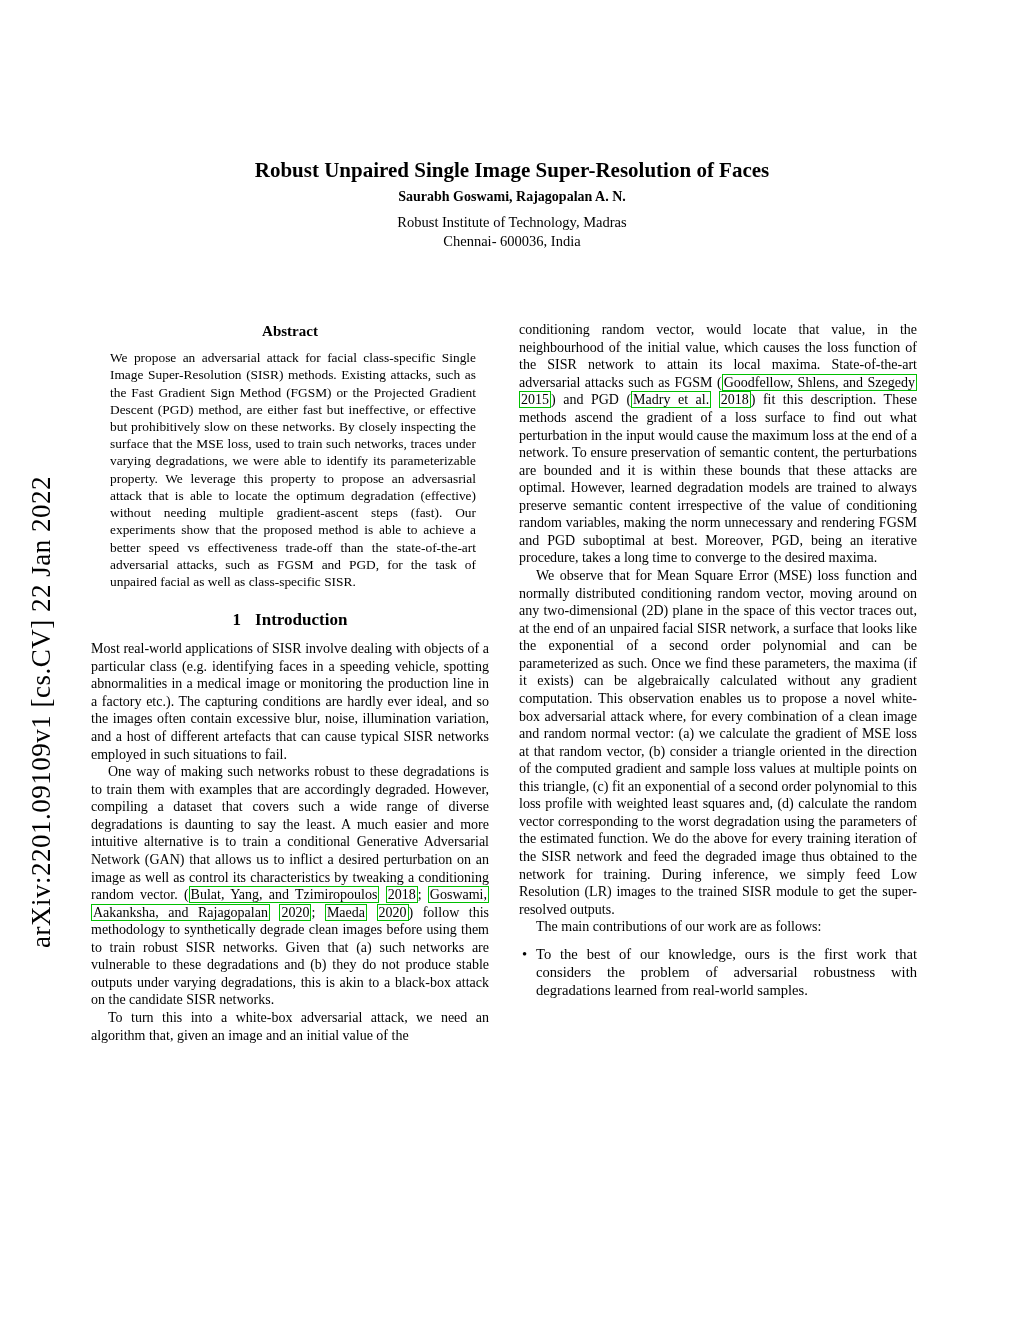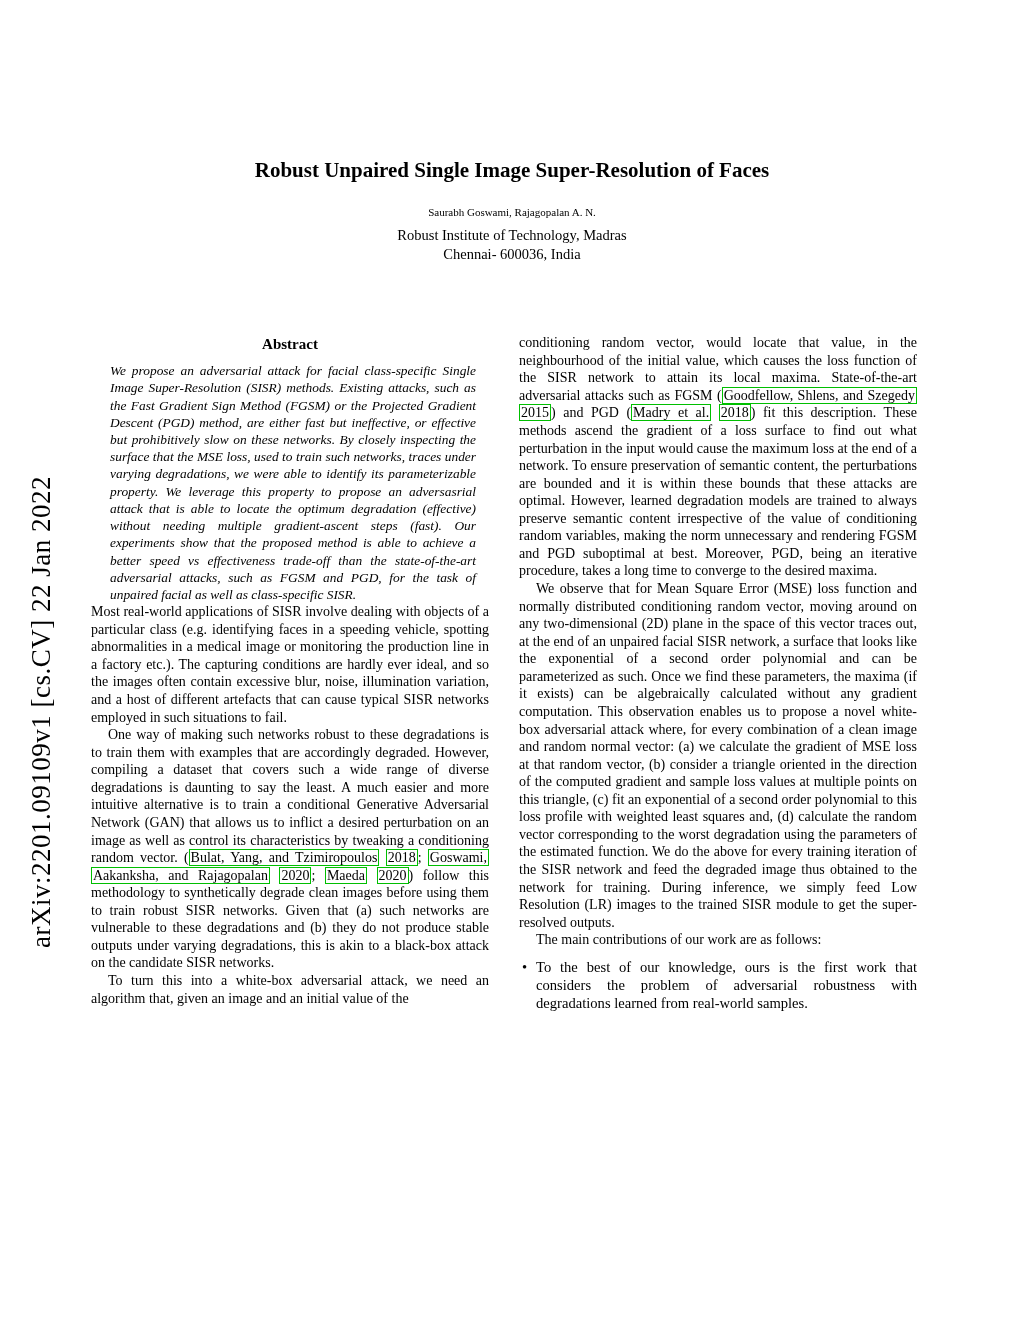--- a/index.html
+++ b/index.html
@@ -11,30 +11,29 @@
     position: relative; overflow: hidden;
   }
   .arxiv-strip {
     position: absolute; left: 26px; top: 948px;
     transform-origin: 0 0; transform: rotate(-90deg);
     font-size: 27px; white-space: nowrap; letter-spacing: 0.5px;
     font-family: "Liberation Serif", serif;
   }
   .header { padding-top: 158px; text-align: center; }
   .title { font-size: 21px; font-weight: bold; margin: 0; line-height: 1.15; text-align: center; }
-  .authors { font-size: 11px; font-weight: normal; margin-top: 24px; }
+  .authors { font-size: 14px; font-weight: bold; margin-top: 7px; }
   .affil-block { margin-top: 8px; }
   .affil { font-size: 14.5px; line-height: 19px; }
   .columns { display: flex; gap: 30px; margin: 70px 91px 0 91px; align-items: flex-start; }
   .col { width: 398px; }
   .abstract-heading { text-align: center; font-weight: bold; font-size: 15px; margin: 2px 0 9px 0; }
   .abstract-body {
     margin: 0 13px 0 19px; font-size: 13.4px; line-height: 1.285;
     text-align: justify;
-    font-style: italic;
   }
   .section-heading { text-align: center; font-size: 17px; font-weight: bold; margin: 20px 0 10px 0; }
   .section-heading .secnum { margin-right: 14px; }
   .body-par { font-size: 14px; line-height: 1.255; text-align: justify; margin: 0; }
   .body-par.indent { text-indent: 17px; }
   .cite {
     border: 1.5px solid var(--citation-box, #00bf00);
     padding: 0 1px;
     box-decoration-break: clone; -webkit-box-decoration-break: clone;
     cursor: pointer;
@@ -62,20 +61,21 @@
 
   <div class="columns">
 
     <div class="col">
 
       <div>
         <div class="abstract-heading">Abstract</div>
         <p class="abstract-body">We propose an adversarial attack for facial class-specific Single Image Super-Resolution (SISR) methods. Existing attacks, such as the Fast Gradient Sign Method (FGSM) or the Projected Gradient Descent (PGD) method, are either fast but ineffective, or effective but prohibitively slow on these networks. By closely inspecting the surface that the MSE loss, used to train such networks, traces under varying degradations, we were able to identify its parameterizable property. We leverage this property to propose an adversasrial attack that is able to locate the optimum degradation (effective) without needing multiple gradient-ascent steps (fast). Our experiments show that the proposed method is able to achieve a better speed vs effectiveness trade-off than the state-of-the-art adversarial attacks, such as FGSM and PGD, for the task of unpaired facial as well as class-specific SISR.</p>
       </div>
 
+      <h2 class="section-heading"><span class="secnum">1</span><span>Introduction</span></h2>
 
       <p class="body-par">Most real-world applications of SISR involve dealing with objects of a particular class (e.g. identifying faces in a speeding vehicle, spotting abnormalities in a medical image or monitoring the production line in a factory etc.). The capturing conditions are hardly ever ideal, and so the images often contain excessive blur, noise, illumination variation, and a host of different artefacts that can cause typical SISR networks employed in such situations to fail.</p>
 
       <p class="body-par indent"><span>One way of making such networks robust to these degradations is to train them with examples that are accordingly degraded. However, compiling a dataset that covers such a wide range of diverse degradations is daunting to say the least. A much easier and more intuitive alternative is to train a conditional Generative Adversarial Network (GAN) that allows us to inflict a desired perturbation on an image as well as control its characteristics by tweaking a conditioning random vector. (</span><span class="cite">Bulat, Yang, and Tzimiropoulos</span> <span class="cite">2018</span><span>; </span><span class="cite">Goswami, Aakanksha, and Rajagopalan</span> <span class="cite">2020</span><span>; </span><span class="cite">Maeda</span> <span class="cite">2020</span><span>) follow this methodology to synthetically degrade clean images before using them to train robust SISR networks. Given that (a) such networks are vulnerable to these degradations and (b) they do not produce stable outputs under varying degradations, this is akin to a black-box attack on the candidate SISR networks.</span></p>
 
       <p class="body-par indent">To turn this into a white-box adversarial attack, we need an algorithm that, given an image and an initial value of the</p>
 
     </div>
 
     <div class="col">

